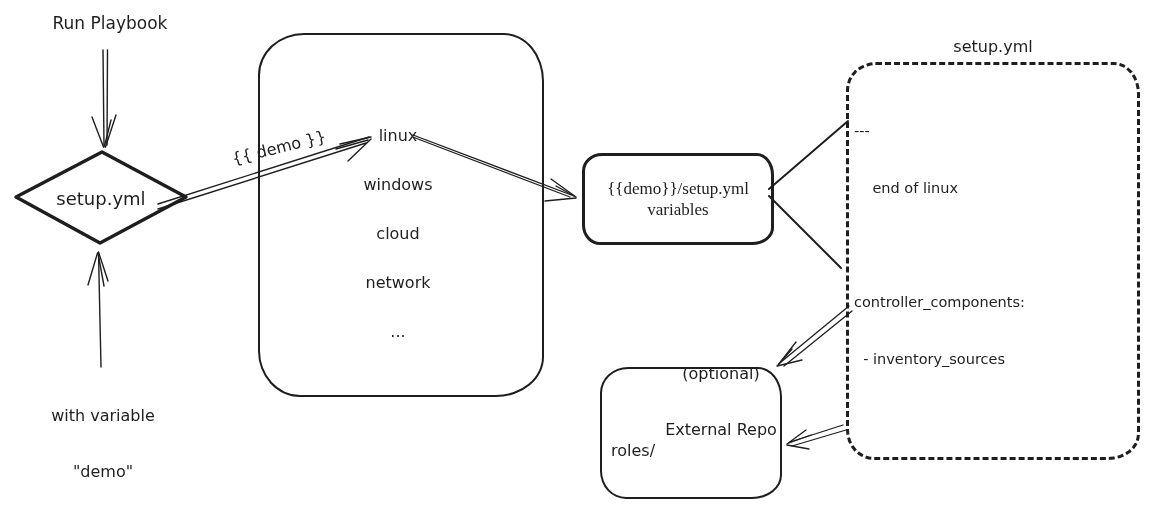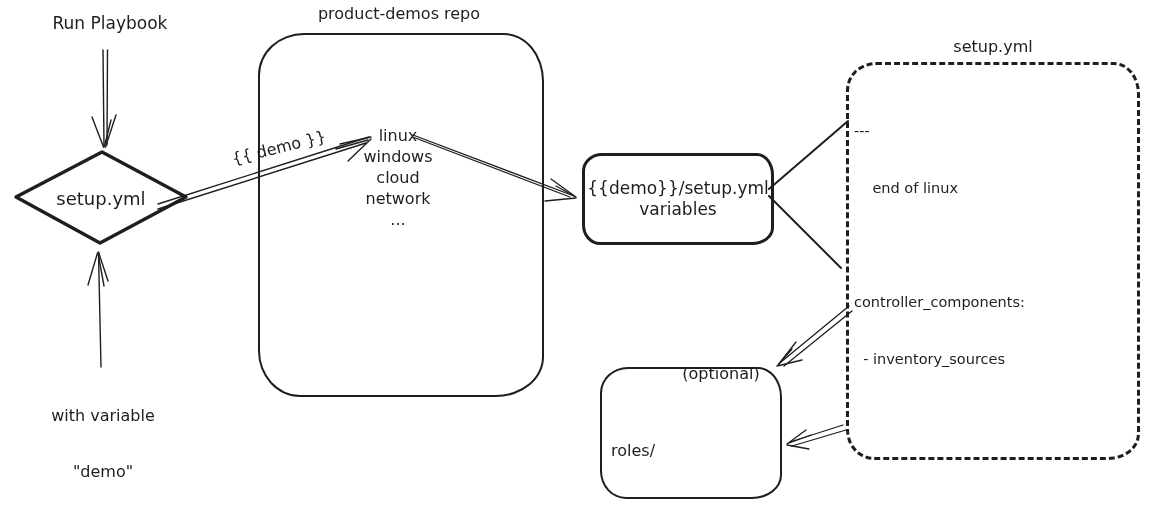--- a/index.html
+++ b/index.html
@@ -14,36 +14,36 @@
     position:absolute;left:258px;top:33px;width:282px;height:360px;
     border:2px solid #1e1e1e;
     border-radius:46px 40px 48px 42px / 42px 48px 40px 46px;
     background:transparent;
   }
   .vars-box{
     position:absolute;left:582px;top:153px;width:186px;height:86px;
     border:3.5px solid #1e1e1e;
     border-radius:20px 17px 22px 18px / 18px 22px 17px 20px;
     display:flex;flex-direction:column;align-items:center;justify-content:center;
-    font-size:17px;line-height:21px;
+    font-size:17px;line-height:21px;font-family:Liberation Serif, serif;
   }
   .dashed-box{
     position:absolute;left:846px;top:62px;width:294px;height:398px;
     border:3px dashed #1e1e1e;
     border-radius:30px 26px 32px 28px / 28px 32px 26px 30px;
     box-sizing:border-box;
   }
   .ext-box{
     position:absolute;left:600px;top:367px;width:178px;height:128px;
     border:2px solid #1e1e1e;
     border-radius:28px 24px 30px 26px / 26px 30px 24px 28px;
   }
   .repo-items{
     position:absolute;left:298px;top:127px;width:200px;
-    display:flex;flex-direction:column;align-items:center;row-gap:4px;
+    display:flex;flex-direction:column;align-items:center;row-gap:32px;
     font-size:16px;line-height:17px;
   }
   .yaml{
     position:absolute;left:854px;top:84px;width:286px;
     font-size:14.5px;line-height:19px;white-space:pre;
   }
   .yaml div{min-height:19px;}
   .ext-lines{
     position:absolute;left:611px;top:398px;width:160px;
     font-size:16px;line-height:21px;white-space:pre;
@@ -122,21 +122,20 @@
 
   <div class="lbl center" style="left:40px;top:13px;width:140px;font-size:17px;">Run Playbook</div>
 
   <div class="lbl center" style="left:21px;top:188px;width:160px;font-size:18px;">setup.yml</div>
 
   <div class="lbl center" style="left:23px;top:369px;width:160px;font-size:16px;">
     <div>with variable</div>
     <div>"demo"</div>
   </div>
 
-  <div class="lbl center" style="left:258px;top:5px;width:282px;font-size:16px;">product-demos repo</div>
 
   <div class="lbl" style="left:227px;top:139px;width:104px;font-size:16px;transform:rotate(-14deg);text-align:center;">{{ demo }}</div>
 
   <div class="repo-items">
     <div>linux</div>
     <div>windows</div>
     <div>cloud</div>
     <div>network</div>
     <div>...</div>
   </div>
@@ -163,20 +162,21 @@
     
     
     
     
     
     
   </div>
 
   <div class="lbl center" style="left:632px;top:327px;width:178px;font-size:16px;">
     <div>(optional)</div>
+    <div>External Repo</div>
   </div>
 
   <div class="ext-lines">
     <div>roles/</div>
     <div>playbooks/</div>
     
   </div>
 
 </div>
 

